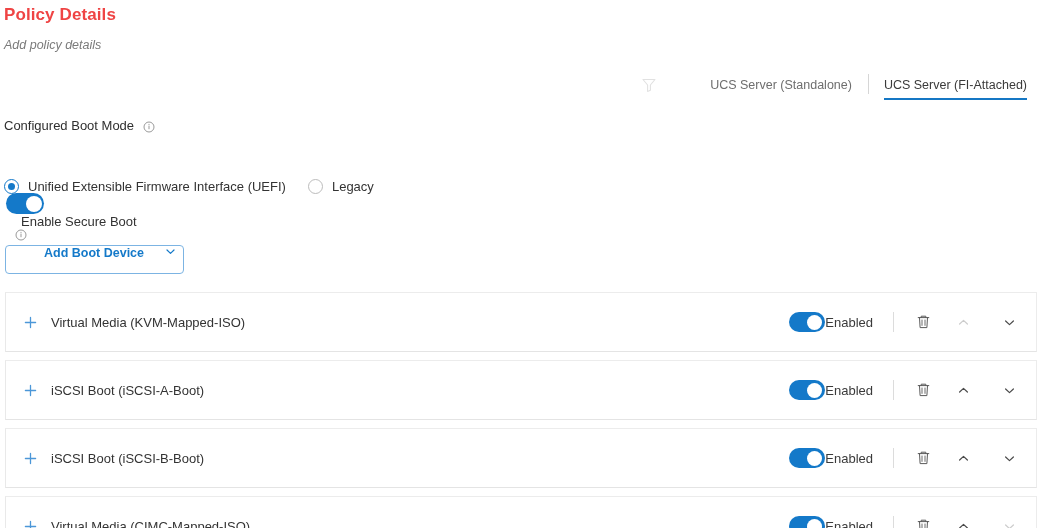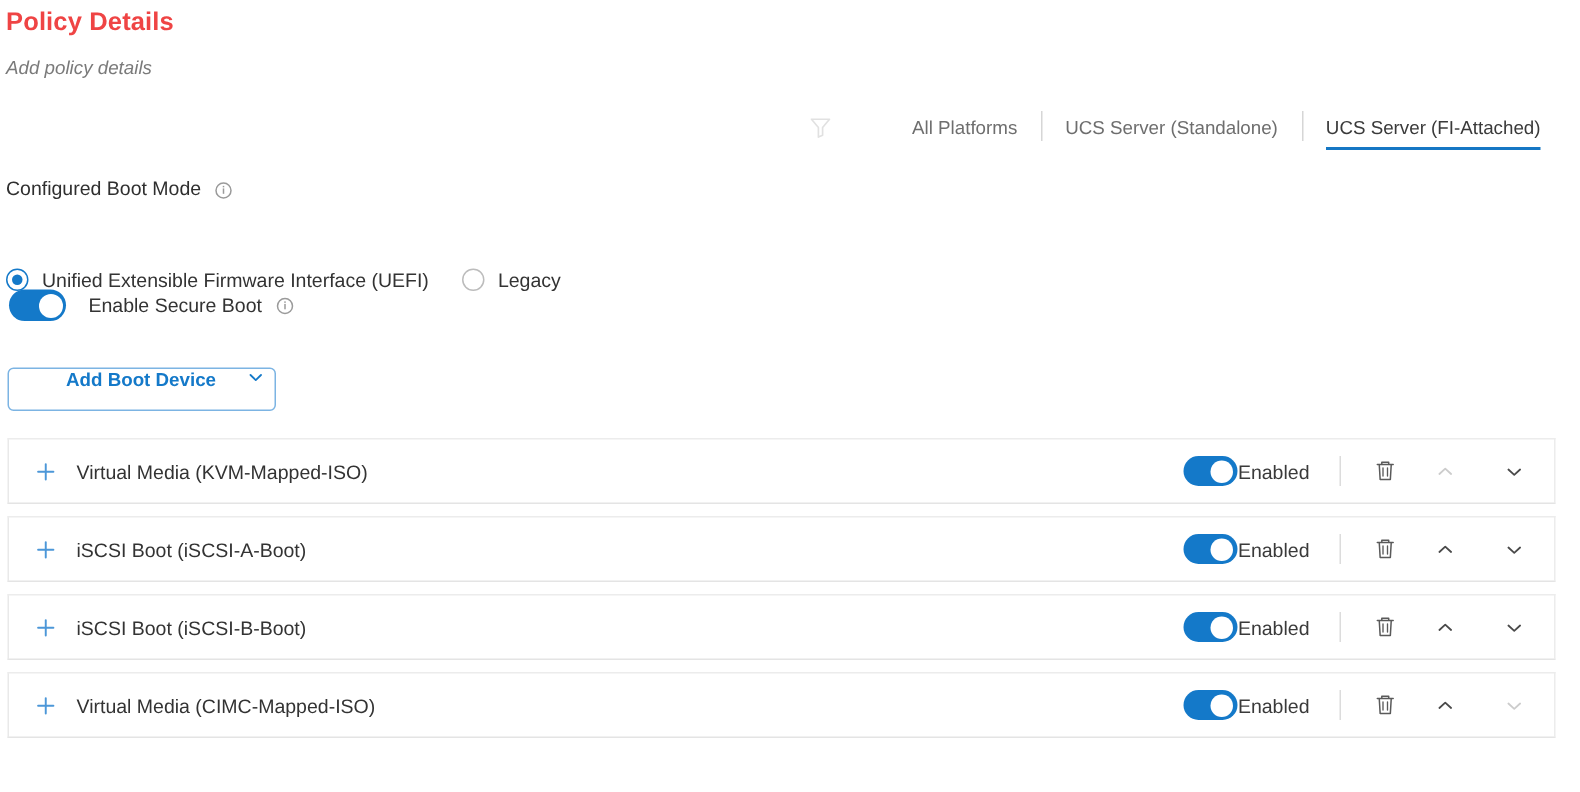--- a/index.html
+++ b/index.html
@@ -154,21 +154,22 @@
     margin-left: 9px;
     white-space: nowrap;
   }
 
   
   .secureboot-row {
     position: absolute;
     top: 193px;
     left: 6px;
     display: flex;
-    align-items: center;
+    align-items: flex-start;
+    flex-direction: column;
   }
   .toggle {
     width: 38px;
     height: 21px;
     border-radius: 11px;
     background: #1479c9;
     position: relative;
     flex: none;
     cursor: pointer;
   }
@@ -234,21 +235,21 @@
   }
 
   
   .device-list {
     position: absolute;
     top: 292px;
     left: 5px;
     width: 1032px;
   }
   .device-row {
-    height: 44px;
+    height: 60px;
     background: #ffffff;
     border-top: 1px solid #ececec;
     border-bottom: 1px solid #e4e4e4;
     border-left: 1px solid #e9e9e9;
     border-right: 1px solid #ececec;
     display: flex;
     align-items: center;
     margin-bottom: 8px;
     padding-left: 17px;
     padding-right: 0px;
@@ -306,23 +307,20 @@
   <div class="page-subtitle">Add policy details</div>
 </div>
 
 <div class="tabbar">
   <span class="filter-icon">
     <svg width="16" height="16" viewBox="0 0 16 16">
       <path d="M2 2.5 H14 L9.4 8 V13.2 L6.6 14.4 V8 Z" fill="none" stroke="#dcdcdc" stroke-width="1.1" stroke-linejoin="round"></path>
     </svg>
   </span>
   <div class="tabs">
-    <div class="tab">
-      <span>All Platforms</span>
-    </div>
     <div class="tab">
       <span>UCS Server (Standalone)</span>
     </div>
     <div class="tab active">
       <span>UCS Server (FI-Attached)</span>
     </div>
   </div>
 </div>
 
 <div class="section-label-row">

